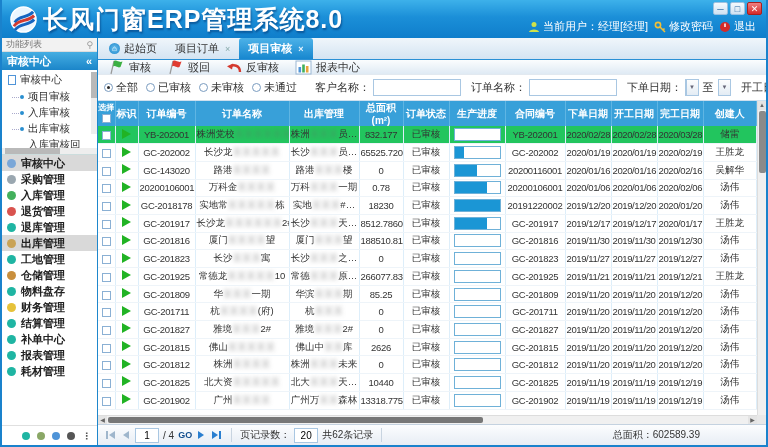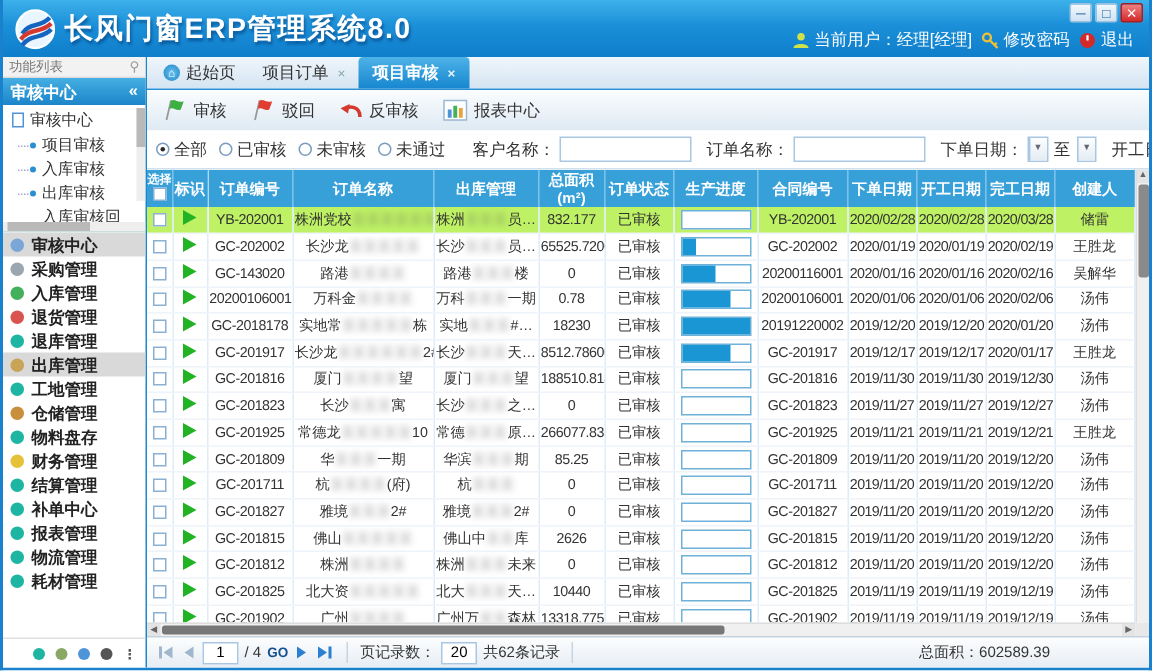--- a/index.html
+++ b/index.html
@@ -2,21 +2,21 @@
 <html><head>
 <meta charset="utf-8">
 <style>
   * { margin:0; padding:0; box-sizing:border-box; }
   html,body { width:768px; height:447px; overflow:hidden; font-family:"Liberation Sans","DejaVu Sans",sans-serif; background:#fff; }
   .window { width:768px; height:447px; position:relative; border-left:2px solid #1a82cc; border-right:2px solid #1a82cc; border-bottom:2px solid #1a82cc; background:#fff; }
 
   
   .titlebar { height:38px; background:linear-gradient(#3db1ea 0%, #1b8fd8 45%, #0f7ecb 100%); position:relative; display:flex; align-items:center; }
   .logo { width:27px; height:27px; margin:0 6px 0 8px; }
-  .app-title { color:#fff; font-size:19px; font-weight:bold; letter-spacing:1px; text-shadow:1px 2px 2px rgba(0,50,110,.55); }
+  .app-title { color:#fff; font-size:25px; font-weight:bold; letter-spacing:1px; text-shadow:1px 2px 2px rgba(0,50,110,.55); }
   .win-controls { position:absolute; top:2px; right:4px; display:flex; gap:2px; }
   .win-btn { width:15px; height:13px; font-size:9px; line-height:12px; text-align:center; color:#1d5f9c; background:linear-gradient(#f4f9fd,#cfe2f2); border:1px solid #9cc1e0; border-radius:2px; cursor:pointer; }
   .win-btn.close { background:linear-gradient(#f08080,#d42a2a); color:#fff; border-color:#a81f1f; font-weight:bold; }
   .user-area { position:absolute; right:10px; top:19px; display:flex; align-items:center; gap:6px; color:#fff; font-size:11px; }
   .user-area .ubtn { display:flex; align-items:center; gap:3px; cursor:pointer; }
   .user-area svg { display:block; }
 
   
   .main { display:flex; height:407px; }
   .sidebar { width:96px; border-right:1px solid #1e87cc; display:flex; flex-direction:column; background:#fff; flex:none; }
@@ -47,21 +47,21 @@
 
   
   .tabbar { height:22px; background:linear-gradient(#f0f6fb,#d4e4f2); border-bottom:1px solid #2a90d5; display:flex; align-items:flex-end; padding-left:2px; }
   .tab { height:21px; display:flex; align-items:center; gap:4px; padding:0 9px; font-size:11px; color:#333; cursor:pointer; border-radius:3px 3px 0 0; }
   .tab .x { color:#8aa; font-size:9px; margin-left:2px; }
   .tab.active { background:linear-gradient(#4db2e8,#1787cf); color:#fff; font-weight:bold; }
   .tab.active .x { color:#e8f4fd; }
   .home-ic { width:11px; height:11px; border-radius:50%; background:radial-gradient(#6cc2ef,#1b84c9); color:#fff; font-size:8px; line-height:11px; text-align:center; }
 
   
-  .toolbar { height:27px; background:linear-gradient(#fbfdfe,#dfeaf4); border-bottom:1px solid #e2e9f0; display:flex; align-items:center; gap:4px; padding-left:6px; }
+  .toolbar { height:15px; background:linear-gradient(#fbfdfe,#dfeaf4); border-bottom:1px solid #e2e9f0; display:flex; align-items:center; gap:4px; padding-left:6px; }
   .tbtn { display:flex; align-items:center; gap:4px; font-size:11px; color:#333; padding:2px 8px 2px 4px; cursor:pointer; border-radius:3px; }
   .tbtn svg { display:block; }
 
   
   .filterbar { height:25px; display:flex; align-items:center; font-size:11px; color:#333; padding-left:6px; white-space:nowrap; overflow:hidden; background:#fff; }
   .radio { display:flex; align-items:center; gap:3px; margin-right:8px; cursor:pointer; }
   .rb { width:9px; height:9px; border:1px solid #7a9cc0; border-radius:50%; background:#fff; position:relative; }
   .rb.on:after { content:""; position:absolute; left:2px; top:2px; width:3px; height:3px; border-radius:50%; background:#2a2a2a; }
   .flabel { margin:0 3px 0 10px; }
   .ftext { width:88px; height:17px; border:1px solid #a9c7e2; background:#fff; font-size:10px; padding:0 3px; }
@@ -69,21 +69,21 @@
   .fdate .dd { position:absolute; right:0; top:0; width:12px; height:15px; background:linear-gradient(#fdfdfd,#e3ecf4); border-left:1px solid #a9c7e2; color:#667; font-size:6px; line-height:15px; text-align:center; cursor:pointer; }
   .tolabel { margin:0 4px; }
 
   
   .gridwrap { flex:1; position:relative; overflow:hidden; border-top:1px solid #cfe0ee; }
   .gridclip { position:absolute; left:0; right:9px; top:0; bottom:9px; overflow:hidden; }
   table.grid { border-collapse:collapse; table-layout:fixed; width:100%; }
   .grid th { background:#38a0d9; color:#fff; font-size:10px; font-weight:bold; height:22px; border-right:1px solid #5fb5e3; text-align:center; padding:0; overflow:hidden; }
   .grid th .selhead { font-size:8px; line-height:8px; display:block;font-family:Liberation Serif, serif; }
   .grid td { height:17.7px; font-size:9.5px; color:#333; text-align:center; border-right:1px solid #ddeefa; border-bottom:1px solid #eef4f9; padding:0 1px; overflow:hidden; white-space:nowrap; background:#fff; }
-  .grid tr.sel td { background:#bef264; }
+  .grid tr.sel td { background:#22c55e; }
   .cb { width:9px; height:9px; border:1px solid #8ab0d4; background:#fff; display:inline-block; vertical-align:middle; }
   .tri { width:0; height:0; border-top:5px solid transparent; border-bottom:5px solid transparent; border-left:9px solid #21b324; display:inline-block; }
   .bl { filter:blur(2px); opacity:.5; color:#666; }
   .num { letter-spacing:-.3px; }
   .dt { font-size:8.6px; letter-spacing:-.4px; }
   .pwrap { height:13px; border:1px solid #6fb1d8; background:#fff; margin:1px 3px; }
   .pv { height:100%; background:#1b96d5; width:0; }
 
   
   .vscroll { position:absolute; top:0; right:0; bottom:9px; width:9px; background:#f0f0f0; border-left:1px solid #ddd; }
@@ -255,24 +255,20 @@
   <div class="mi">
     <span class="mi-ic" style="background: rgb(31, 181, 163);"></span>
     <span>补单中心</span>
   </div>
 
   <div class="mi">
     <span class="mi-ic" style="background: rgb(31, 181, 163);"></span>
     <span>报表管理</span>
   </div>
 
-  <div class="mi">
-    <span class="mi-ic" style="background: rgb(31, 181, 163);"></span>
-    <span>物流管理</span>
-  </div>
 
   <div class="mi">
     <span class="mi-ic" style="background: rgb(31, 181, 163);"></span>
     <span>耗材管理</span>
   </div>
 </div>
       <div class="sb-foot">
         <span class="fic" style="background:#1fb5a3"></span>
         <span class="fic" style="background:#8aa766"></span>
         <span class="fic" style="background:#4f94d8"></span>

